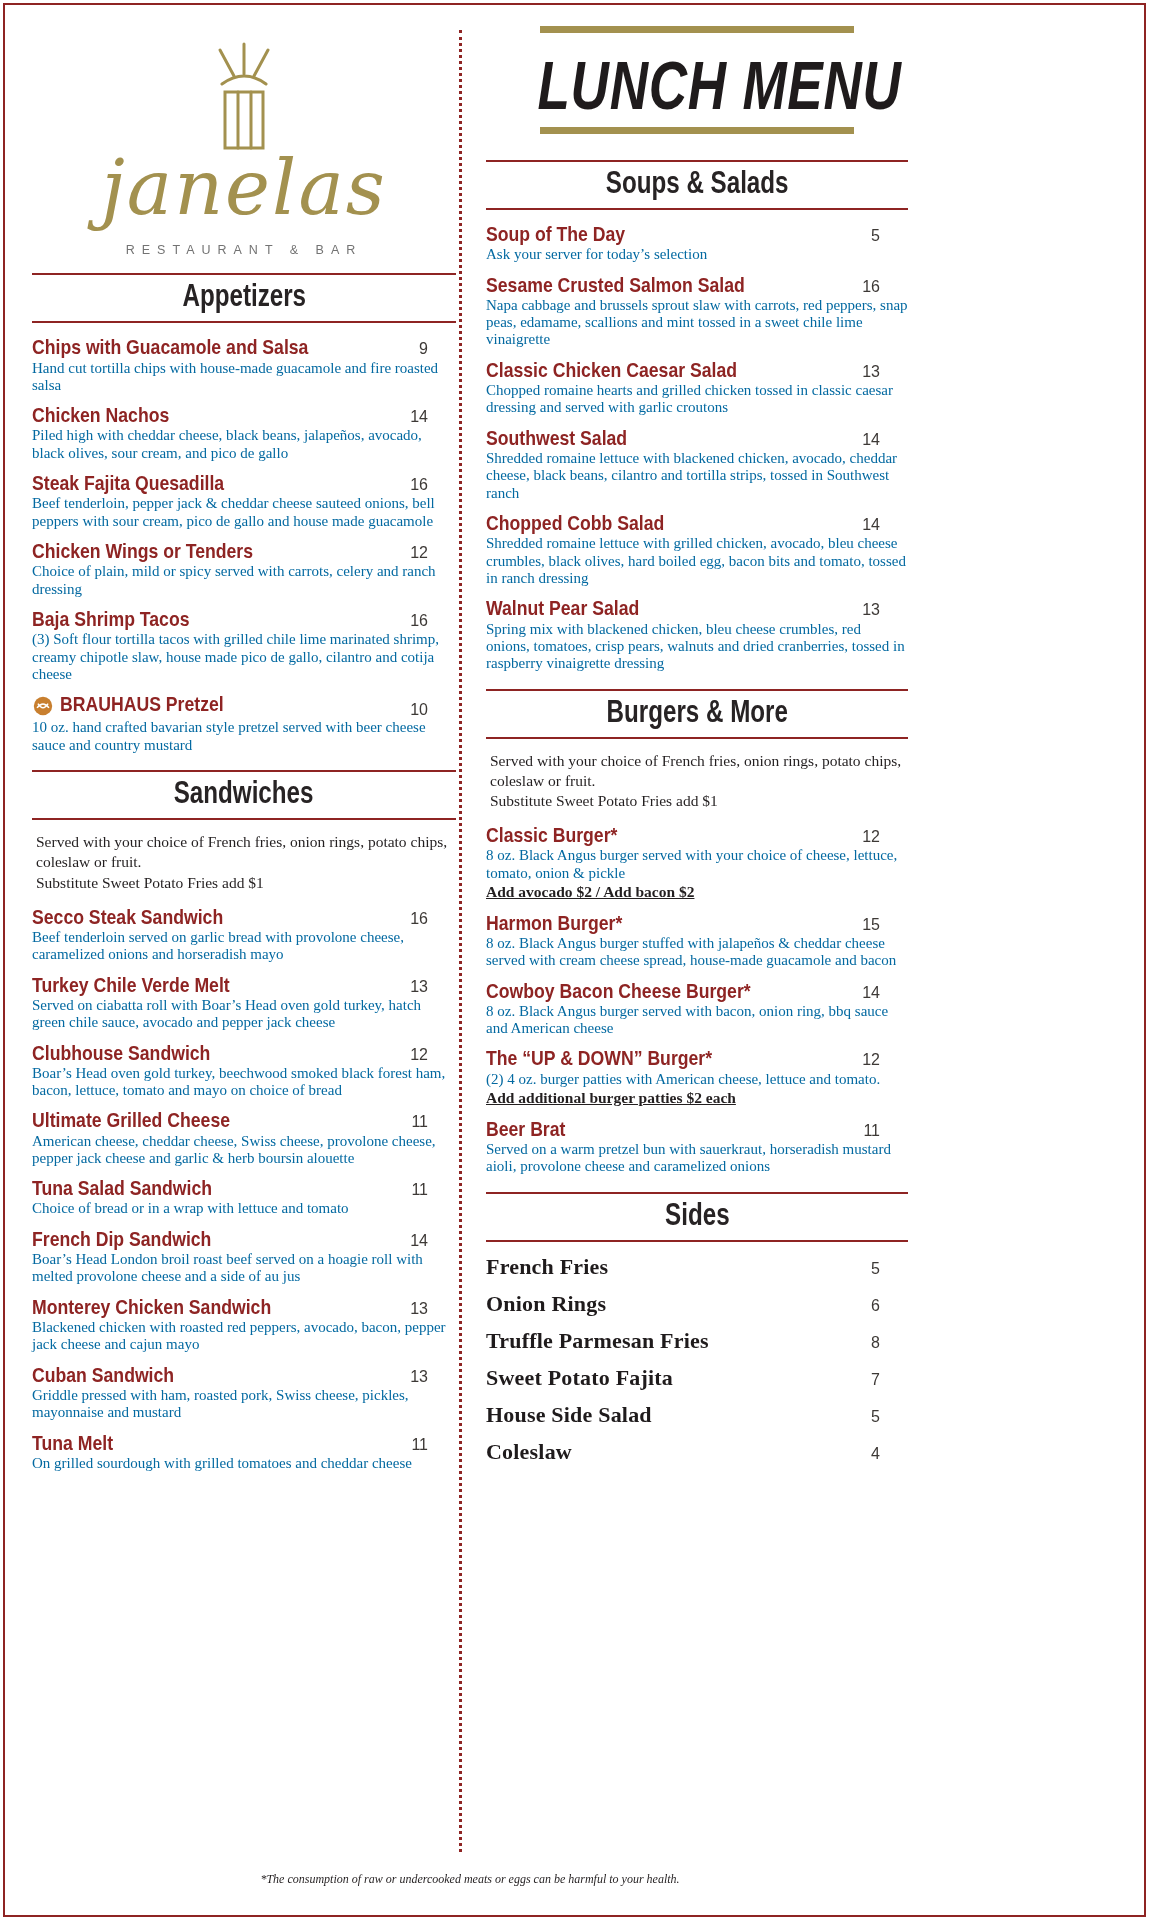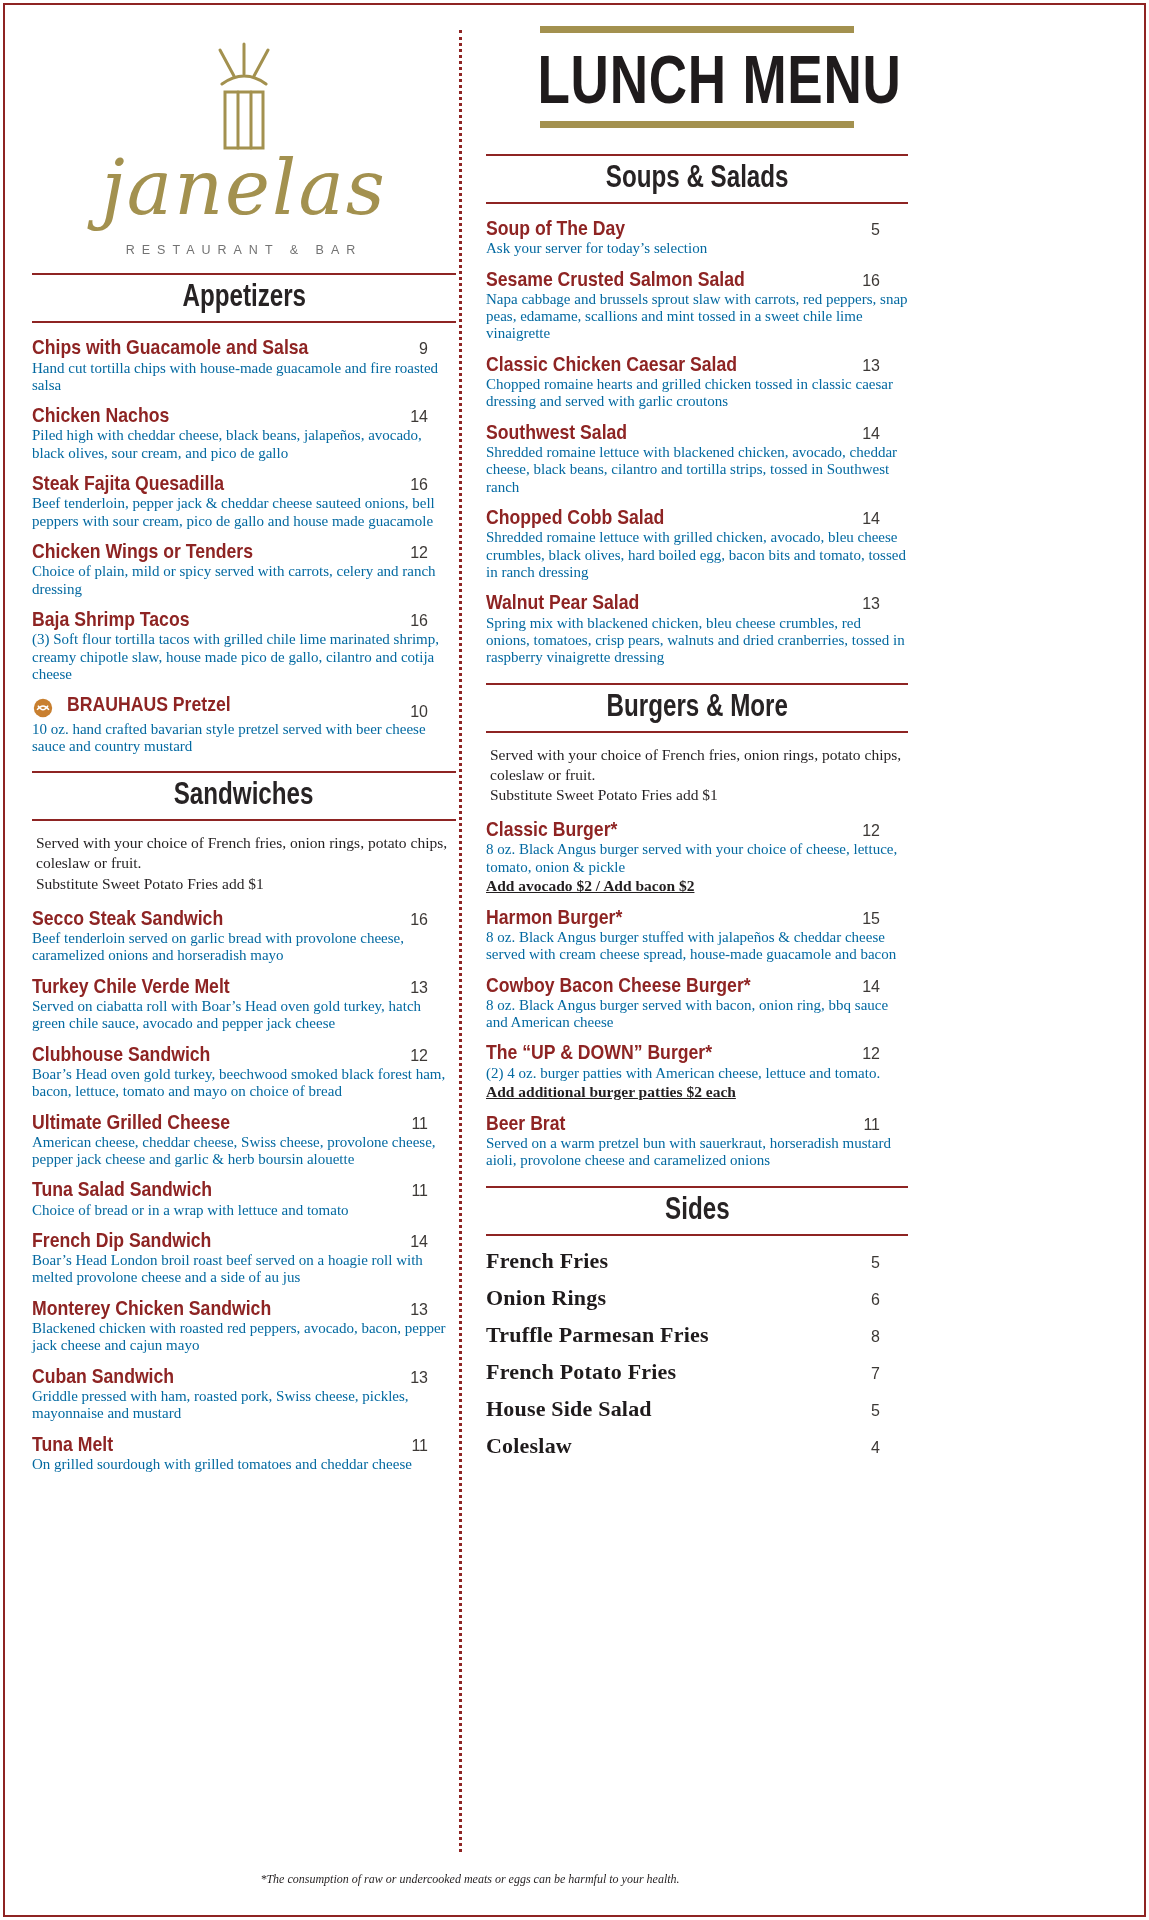--- a/index.html
+++ b/index.html
@@ -31,21 +31,21 @@
     font-size:76px; line-height:0.9; color:#a3914f;
     letter-spacing:2px; margin-top:-26px;
   }
   .brand-tagline {
     font-size:12.5px; letter-spacing:7px; color:#737373; margin-top:21px;
   }
 
   
   .title-block { margin-bottom:26px; }
   .gold-bar { height:7px; background:#a3914f; margin:0 54px; }
-  .menu-title { text-align:right; padding:12px 0 8px; line-height:1; }
+  .menu-title { text-align:right; padding:18px 0 8px; line-height:1;font-style:italic; }
   .menu-title span {
     display:inline-block; font-size:68px; font-weight:700; color:#1f1b1c;
     transform:scaleX(0.78); letter-spacing:1px; white-space:nowrap;
   }
 
   
   .sec-head {
     border-top:2px solid #8e2423; border-bottom:2px solid #8e2423;
     text-align:center; padding:3px 0 7px; margin:16px 0 12px;
   }
@@ -71,21 +71,21 @@
   .item-price { margin-left:auto; font-size:16px; color:#3d3936; }
   .item-desc {
     font-family:"Liberation Serif", serif; font-size:15px; color:#0369a1;
     line-height:1.16;
   }
   .col-left .item-desc { max-width:420px; }
   .item-addon {
     font-family:"Liberation Serif", serif; font-size:15.5px; font-weight:700;
     color:#231f20; line-height:1.2; margin-top:1px;text-decoration:underline;
   }
-  .name-wrap { display:flex; align-items:flex-end; gap:13px; }
+  .name-wrap { display:flex; align-items:center; gap:6px; }
   .pretzel { width:22px; height:22px; flex:0 0 auto; position:relative; top:2px; }
 
   
   .side-row {
     display:flex; align-items:baseline; padding-right:28px; margin:0 0 11px;
   }
   .side-name {
     font-family:"Liberation Serif", serif; font-weight:700; font-size:22px;
     color:#1f1b1c; letter-spacing:0.2px;
   }
@@ -389,21 +389,21 @@
     </div>
     <div class="side-row">
       <span class="side-name">Onion Rings</span>
       <span class="side-price">6</span>
     </div>
     <div class="side-row">
       <span class="side-name">Truffle Parmesan Fries</span>
       <span class="side-price">8</span>
     </div>
     <div class="side-row">
-      <span class="side-name">French Potato Fries</span>
+      <span class="side-name">Sweet Potato Fajita</span>
       <span class="side-price">7</span>
     </div>
     <div class="side-row">
       <span class="side-name">House Side Salad</span>
       <span class="side-price">5</span>
     </div>
     <div class="side-row">
       <span class="side-name">Coleslaw</span>
       <span class="side-price">4</span>
     </div>

